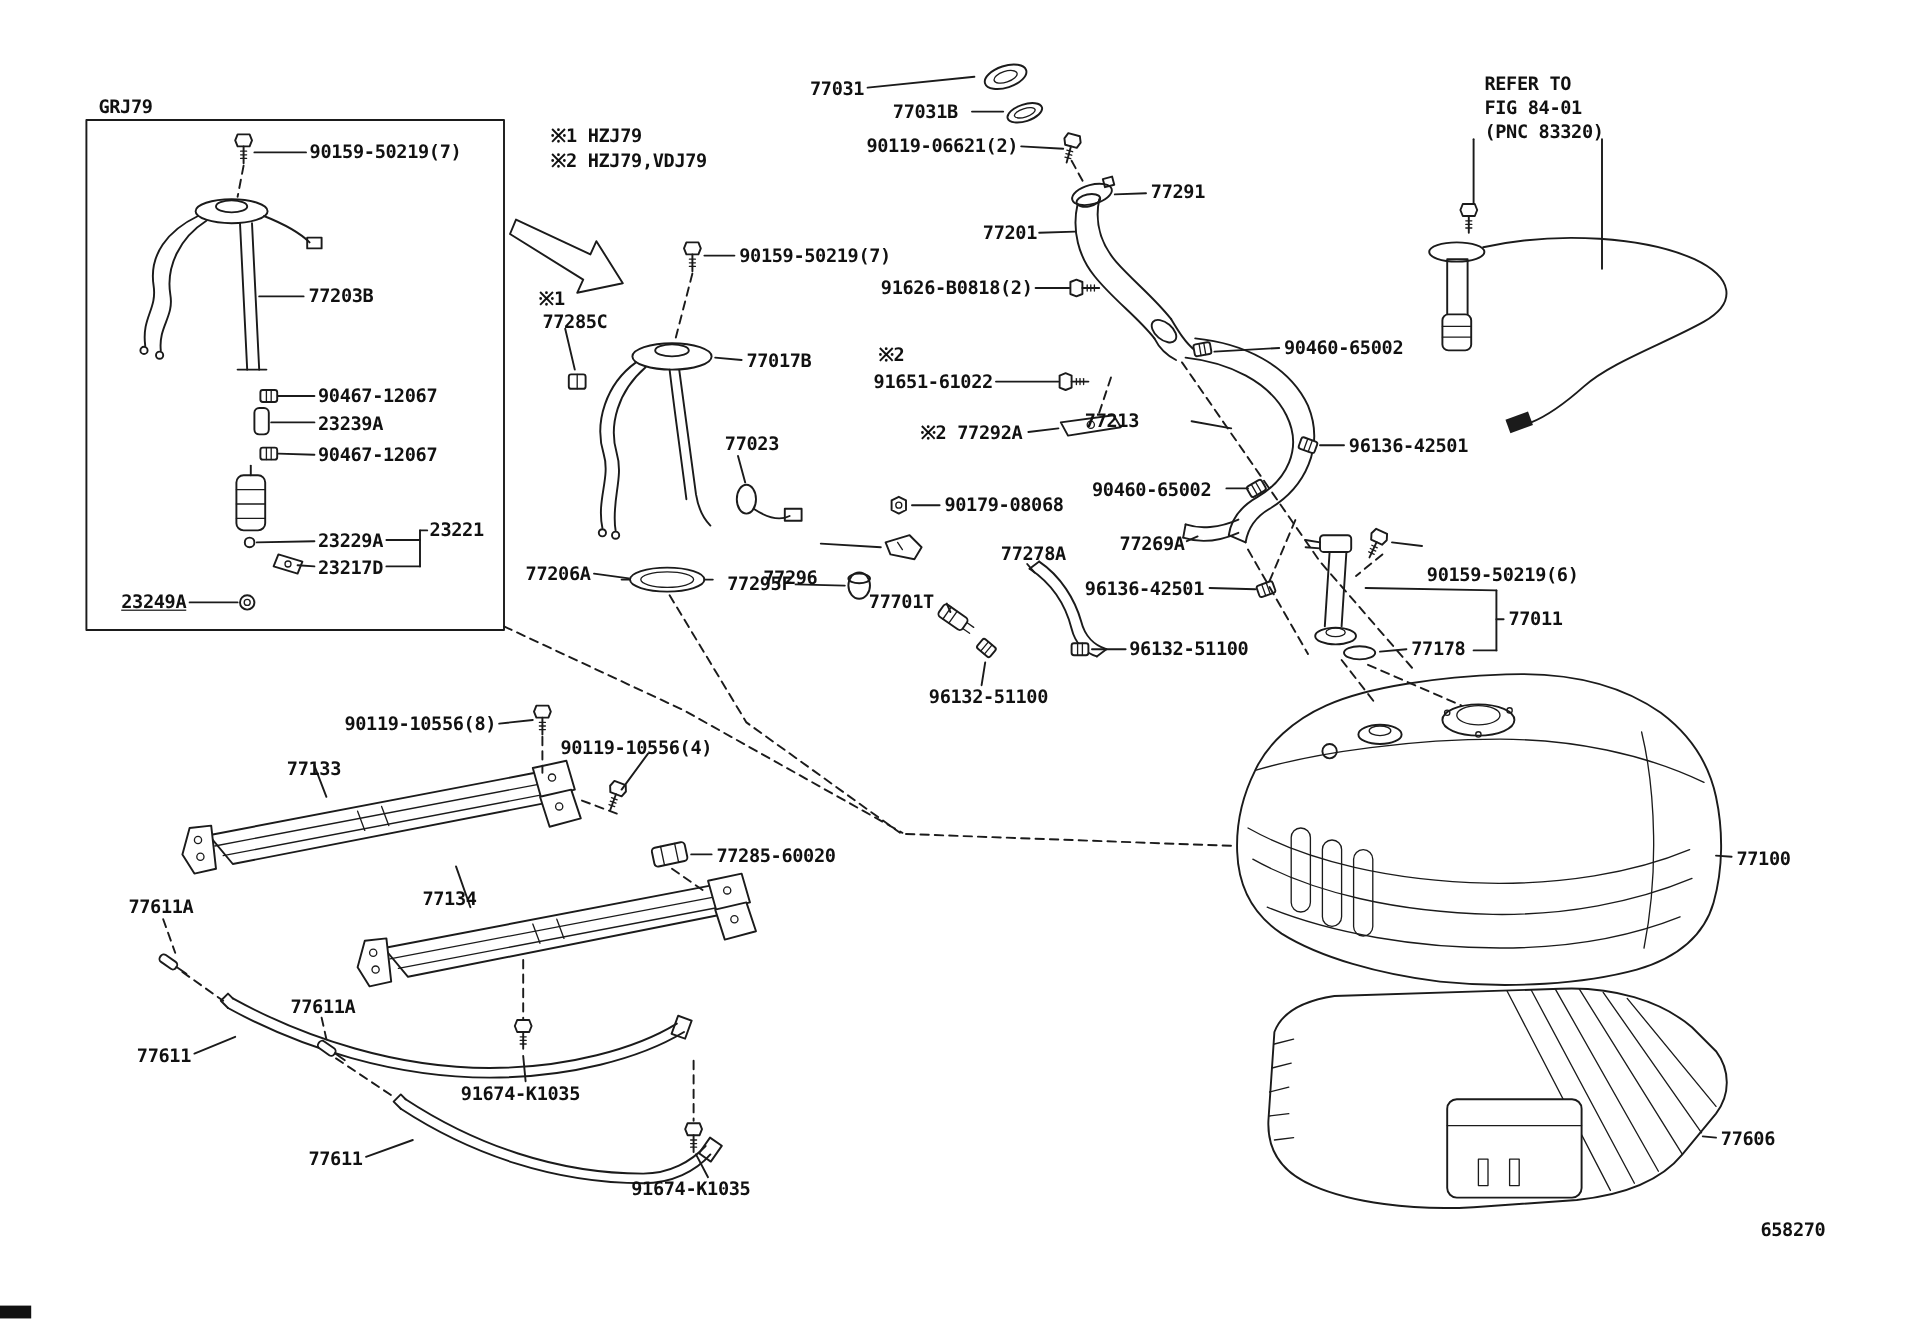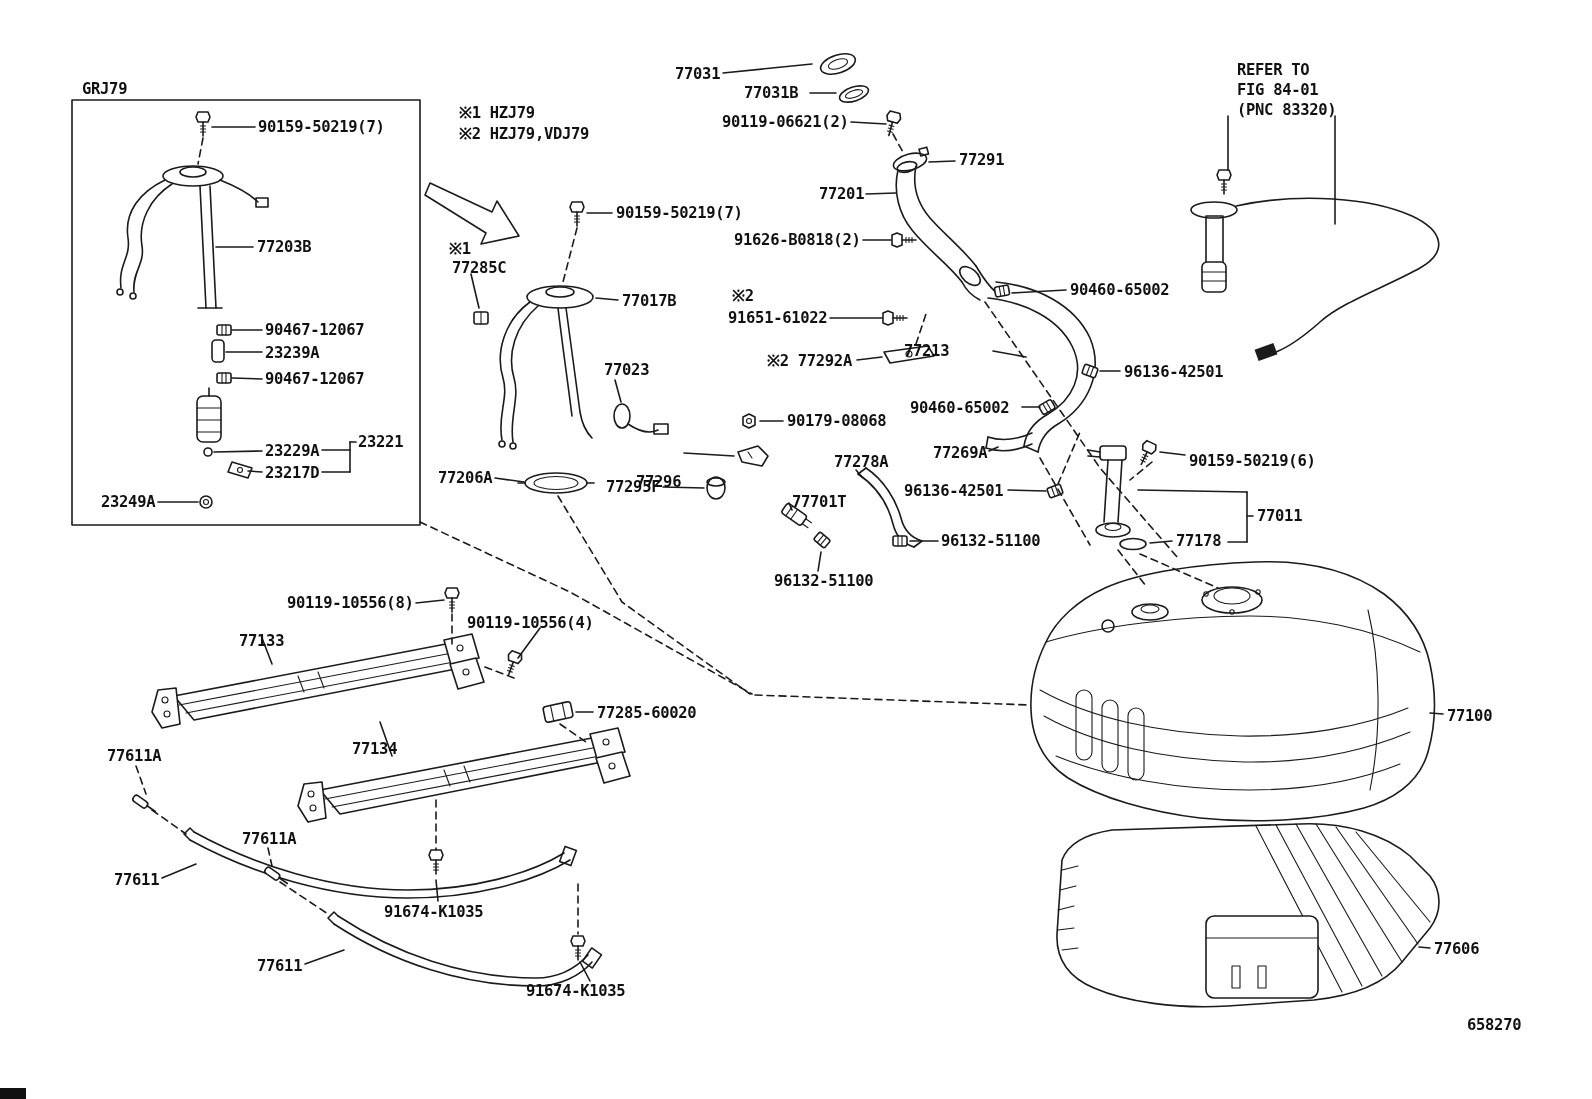--- a/index.html
+++ b/index.html
@@ -353,21 +353,21 @@
 <div id="labels">
       <div class="lbl" style="left: 82px; top: 80px;">GRJ79</div>
       <div class="lbl" style="left: 258px; top: 118px;">90159-50219(7)</div>
       <div class="lbl" style="left: 257px; top: 238px;">77203B</div>
       <div class="lbl" style="left: 265px; top: 321px;">90467-12067</div>
       <div class="lbl" style="left: 265px; top: 344px;">23239A</div>
       <div class="lbl" style="left: 265px; top: 370px;">90467-12067</div>
       <div class="lbl" style="left: 265px; top: 442px;">23229A</div>
       <div class="lbl" style="left: 358px; top: 433px;">23221</div>
       <div class="lbl" style="left: 265px; top: 464px;">23217D</div>
-      <div class="lbl" style="left: 101px; top: 493px;">23249A</div>
+      <div class="lbl" style="left: 101px; top: 493px; text-decoration: underline;">23249A</div>
       <div class="lbl" style="left: 459px; top: 104px;">※1 HZJ79</div>
       <div class="lbl" style="left: 459px; top: 125px;">※2 HZJ79,VDJ79</div>
       <div class="lbl" style="left: 616px; top: 204px;">90159-50219(7)</div>
       <div class="lbl" style="left: 449px; top: 240px;">※1</div>
       <div class="lbl" style="left: 452px; top: 259px;">77285C</div>
       <div class="lbl" style="left: 622px; top: 292px;">77017B</div>
       <div class="lbl" style="left: 604px; top: 361px;">77023</div>
       <div class="lbl" style="left: 438px; top: 469px;">77206A</div>
       <div class="lbl" style="left: 636px; top: 445px; margin-top: 28px;">77296</div>
       <div class="lbl" style="left: 606px; top: 478px;">77295F</div>
@@ -379,24 +379,24 @@
       <div class="lbl" style="left: 734px; top: 231px;">91626-B0818(2)</div>
       <div class="lbl" style="left: 732px; top: 287px;">※2</div>
       <div class="lbl" style="left: 728px; top: 309px;">91651-61022</div>
       <div class="lbl" style="left: 767px; top: 352px;">※2 77292A</div>
       <div class="lbl" style="left: 1070px; top: 281px;">90460-65002</div>
       <div class="lbl" style="left: 904px; top: 342px; text-align: right;">77213</div>
       <div class="lbl" style="left: 1124px; top: 363px;">96136-42501</div>
       <div class="lbl" style="left: 910px; top: 399px;">90460-65002</div>
       <div class="lbl" style="left: 787px; top: 412px;">90179-08068</div>
       <div class="lbl" style="left: 933px; top: 444px;">77269A</div>
-      <div class="lbl" style="left: 1189px; top: 452px; text-align: center;">90159-50219(6)</div>
+      <div class="lbl" style="left: 1189px; top: 470px; text-align: center;">90159-50219(6)</div>
       <div class="lbl" style="left: 834px; top: 453px;">77278A</div>
       <div class="lbl" style="left: 904px; top: 482px;">96136-42501</div>
-      <div class="lbl" style="left: 792px; top: 493px;">77701T</div>
+      <div class="lbl" style="left: 724px; top: 493px;">77701T</div>
       <div class="lbl" style="left: 941px; top: 532px;">96132-51100</div>
       <div class="lbl" style="left: 774px; top: 572px;">96132-51100</div>
       <div class="lbl" style="left: 1257px; top: 507px;">77011</div>
       <div class="lbl" style="left: 1176px; top: 532px;">77178</div>
       <div class="lbl" style="left: 1237px; top: 61px;">REFER TO</div>
       <div class="lbl" style="left: 1237px; top: 81px;">FIG 84-01</div>
       <div class="lbl" style="left: 1237px; top: 101px;">(PNC 83320)</div>
       <div class="lbl" style="left: 287px; top: 594px;">90119-10556(8)</div>
       <div class="lbl" style="left: 239px; top: 620px; margin-top: 12px;">77133</div>
       <div class="lbl" style="left: 467px; top: 614px;">90119-10556(4)</div>

